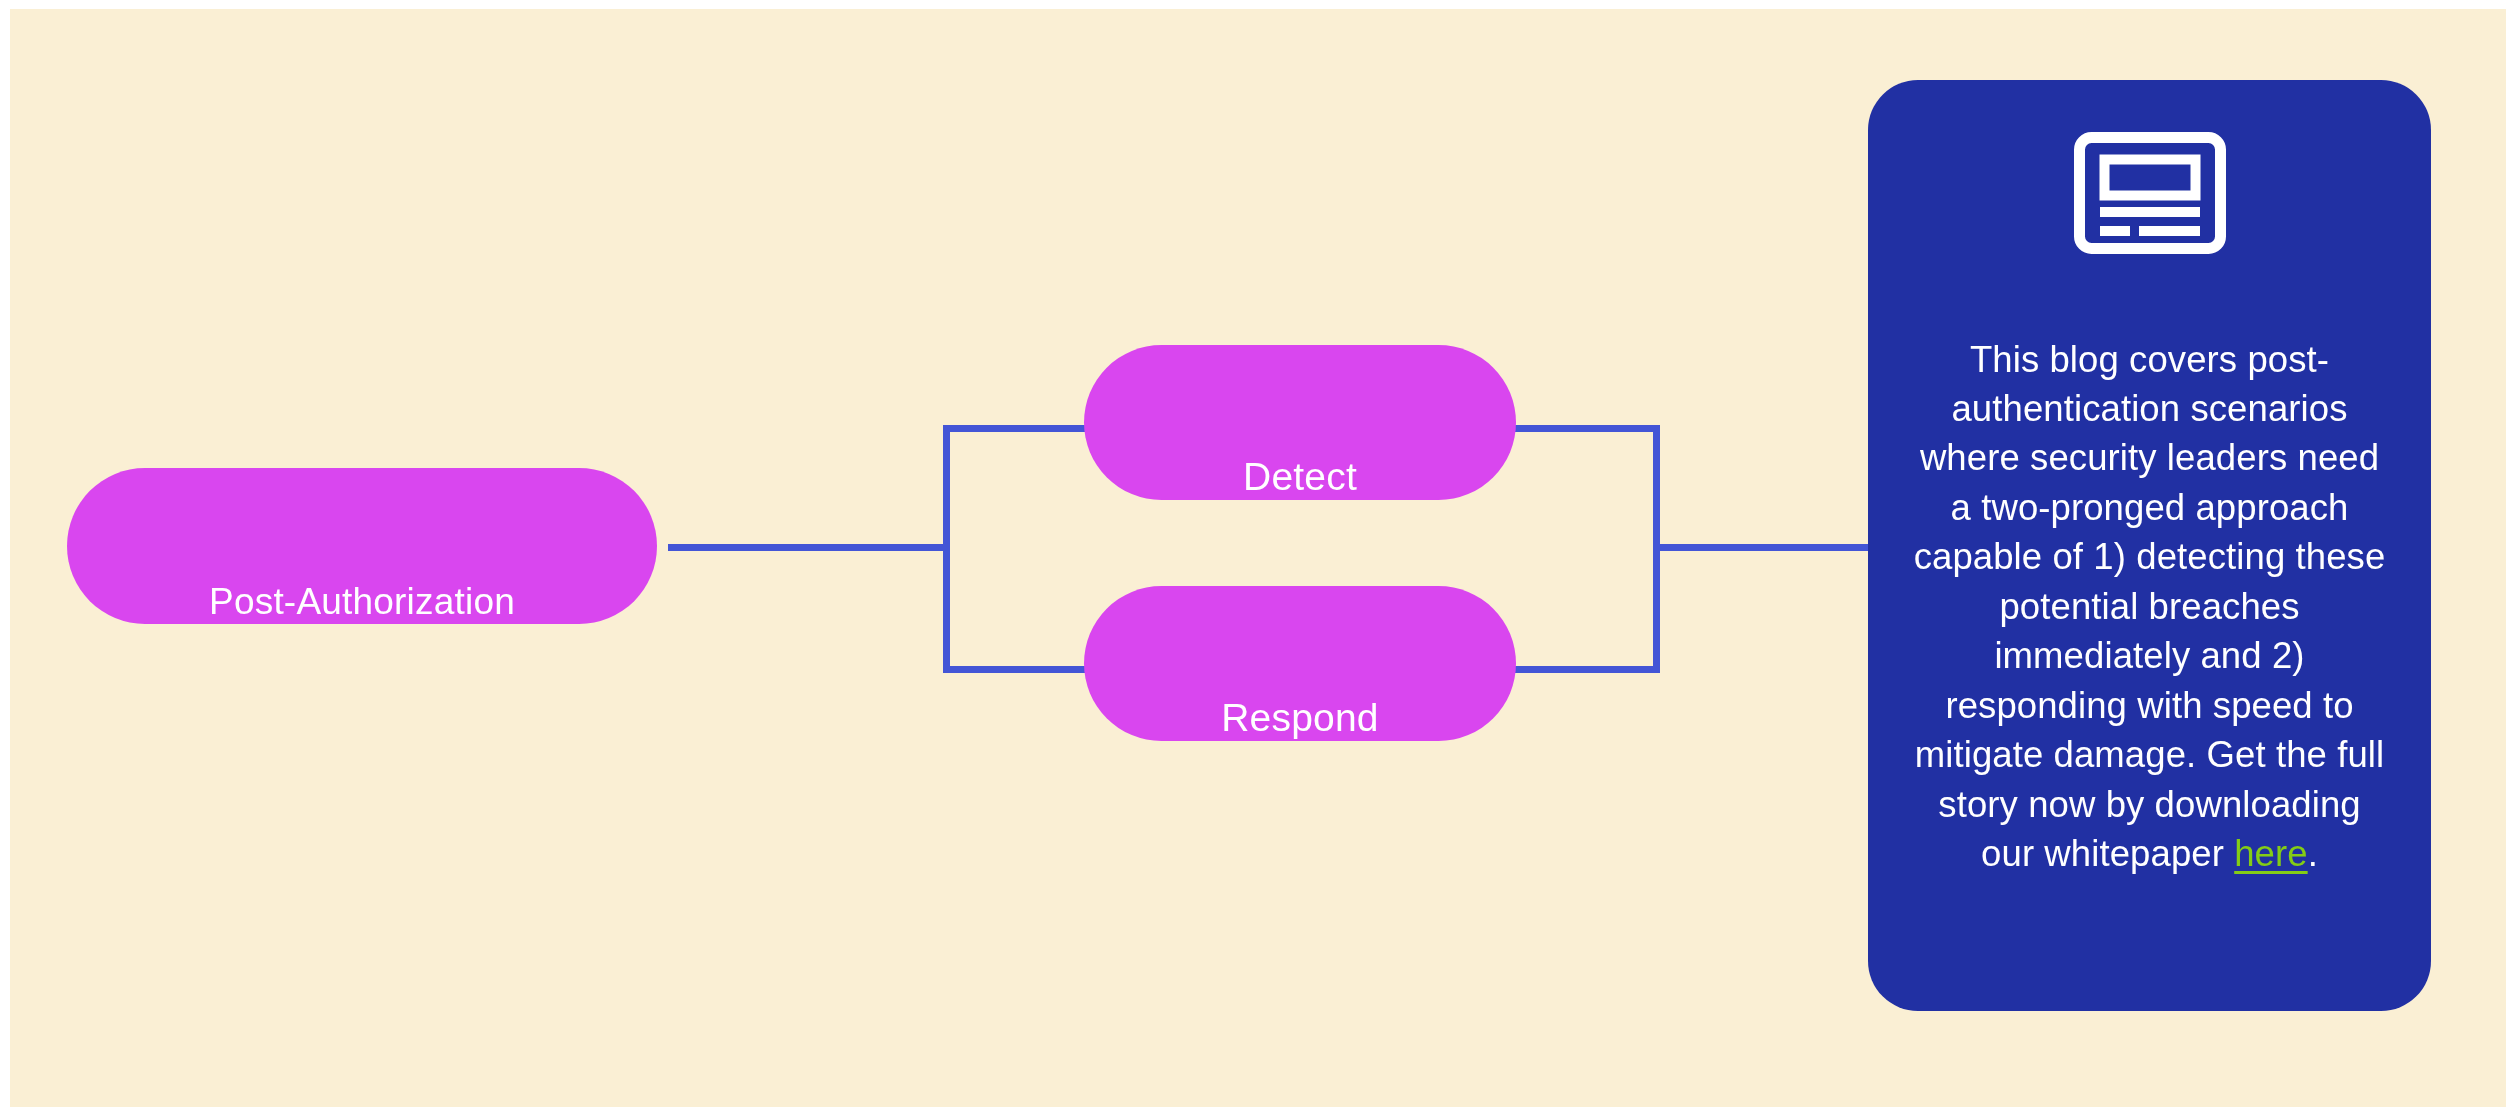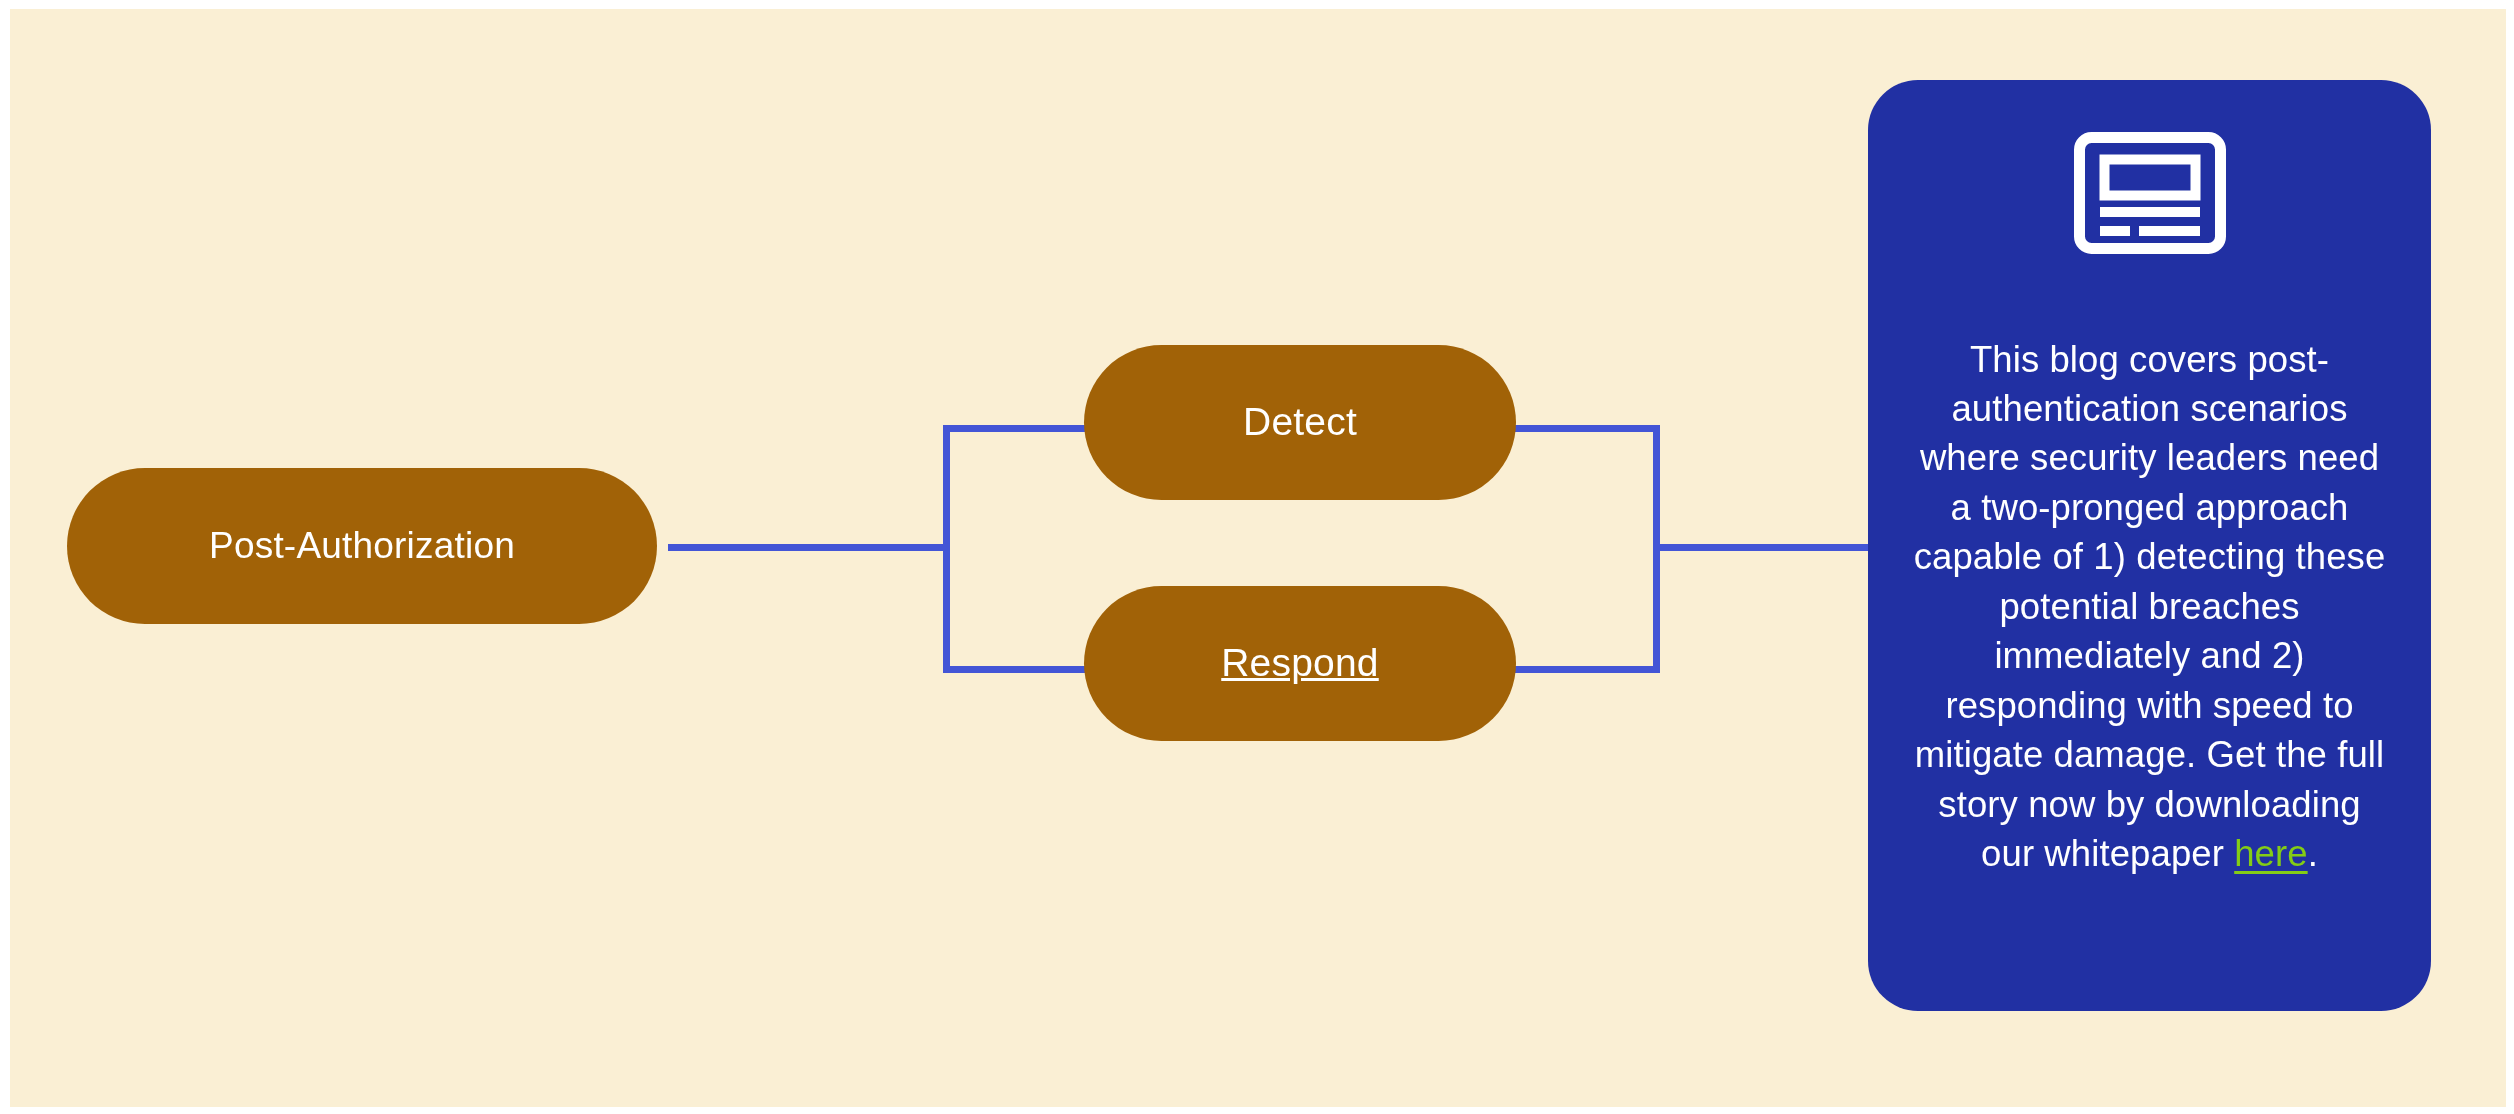--- a/index.html
+++ b/index.html
@@ -37,24 +37,24 @@
   .line {
     position: absolute;
     background: #4355D6;
   }
   .h-line { height: 7px; }
   .v-line { width: 7px; }
 
   
   .pill {
     position: absolute;
-    background: #a16207;
+    background: #d946ef;
     border-radius: 999px;
     display: flex;
-    align-items: center;
+    align-items: flex-end;
     justify-content: center;
     color: #ffffff;
     text-align: center;
     box-sizing: border-box;
   }
   .pill-label {
     color: #ffffff;
     font-weight: 500;
     letter-spacing: 0.2px;
     line-height: 1.15;
@@ -76,21 +76,21 @@
     height: 155px;
   }
   #node-detect .pill-label { font-size: 39px; }
 
   #node-respond {
     left: 1084px;
     top: 586px;
     width: 432px;
     height: 155px;
   }
-  #node-respond .pill-label { font-size: 39px; text-decoration: underline; }
+  #node-respond .pill-label { font-size: 39px; }
 
   
   #info-card {
     position: absolute;
     left: 1868px;
     top: 80px;
     width: 563px;
     height: 931px;
     background: #2130A3;
     border-radius: 50px;

